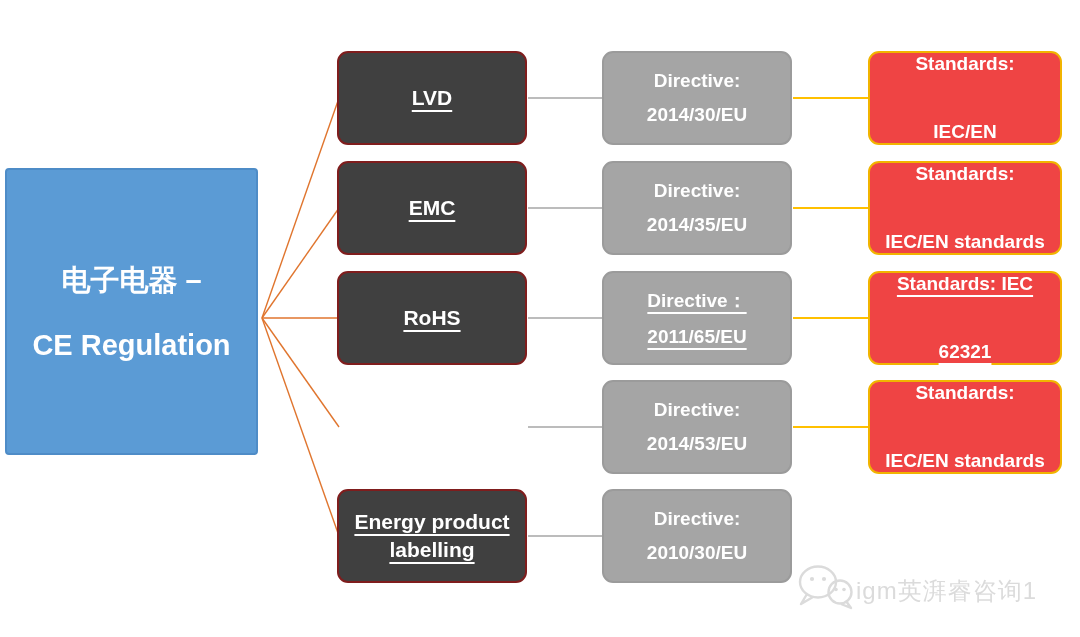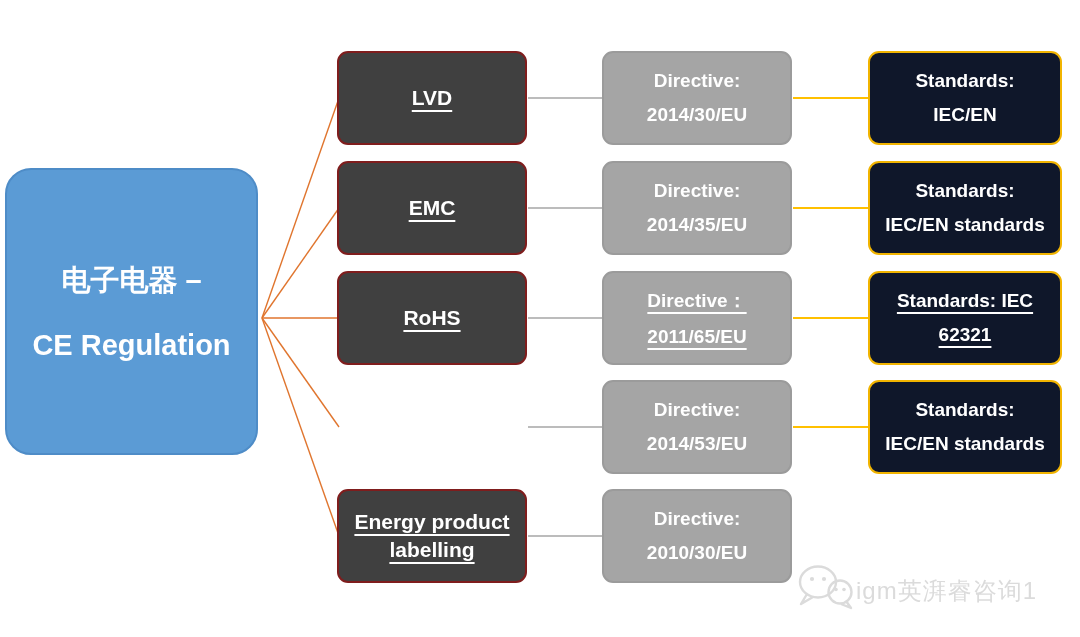--- a/index.html
+++ b/index.html
@@ -16,21 +16,21 @@
     left: 0; top: 0;
     width: 1080px; height: 637px;
   }
   
   .root-box {
     position: absolute;
     left: 5px; top: 168px;
     width: 253px; height: 287px;
     background: #5B9BD5;
     border: 2px solid #4E8CC7;
-    border-radius: 26px;
+    border-radius: 4px;
     box-sizing: border-box;
     display: flex;
     flex-direction: column;
     align-items: center;
     justify-content: center;
     gap: 28px;
     color: #ffffff;
     font-weight: bold;
     font-size: 29px;
     text-align: center;
@@ -45,21 +45,21 @@
     flex-direction: column;
     align-items: center;
     justify-content: center;
     gap: 12px;
     color: #ffffff;
     font-weight: bold;
     text-align: center;
   }
   .orange { left: 337px; background: #404040; border: 2px solid #7f1d1d; }
   .gray   { left: 602px; background: #A5A5A5; border: 2px solid #9B9B9B; }
-  .yellow { left: 868px; width: 194px; background: #0f172a; border: 2px solid #F1B400; }
+  .yellow { left: 868px; width: 194px; background: #ef4444; border: 2px solid #F1B400; justify-content: space-between; }
   .r1 { top: 51px; }
   .r2 { top: 161px; }
   .r3 { top: 271px; }
   .r4 { top: 380px; }
   .r5 { top: 489px; text-align: center; }
   .cat-label {
     font-size: 21px;
     line-height: 1.35;
     text-decoration: underline;
     text-underline-offset: 5px;

